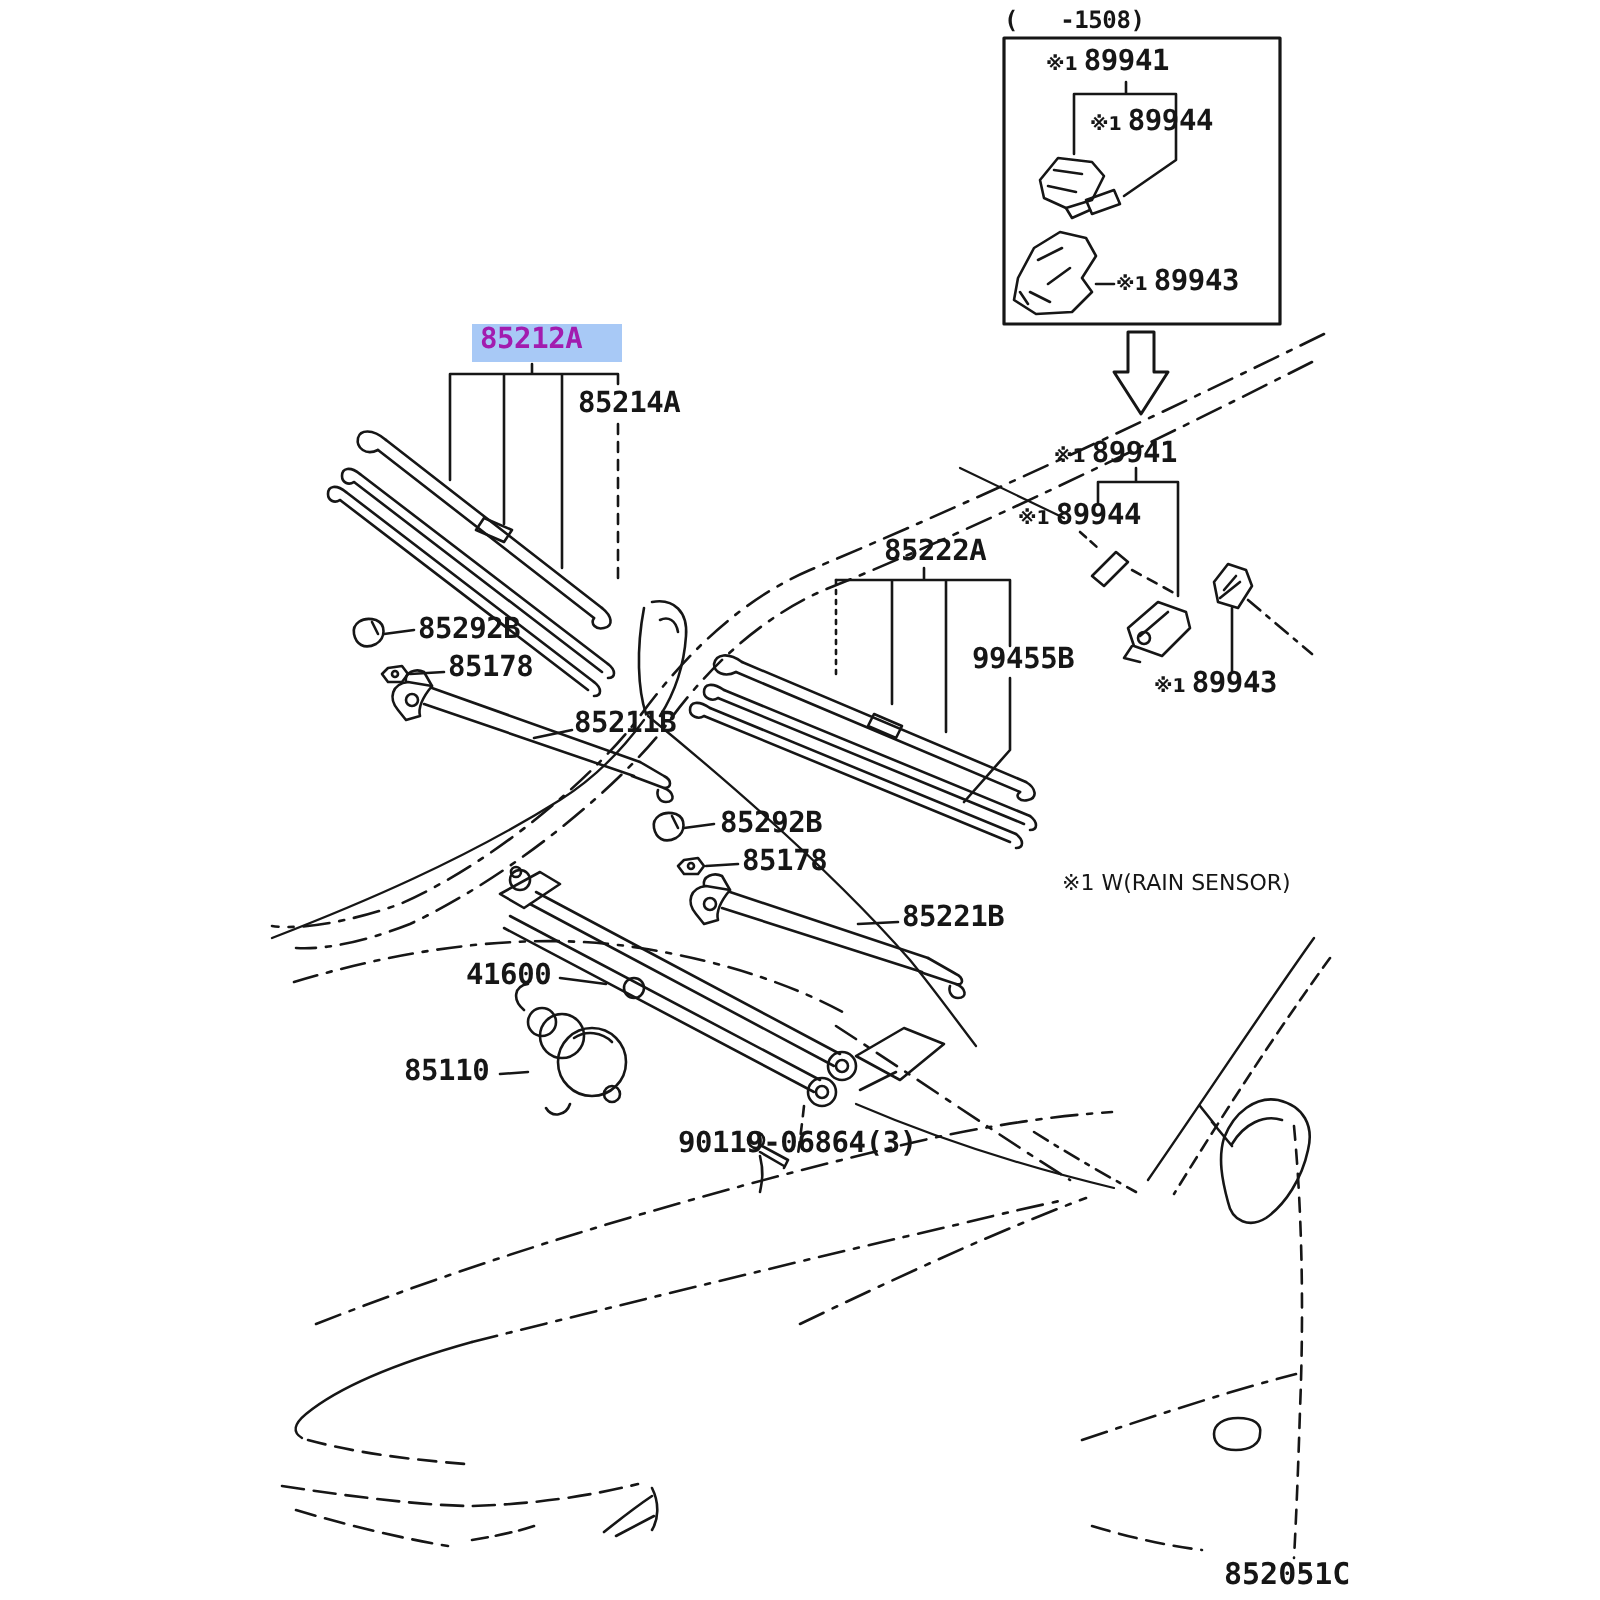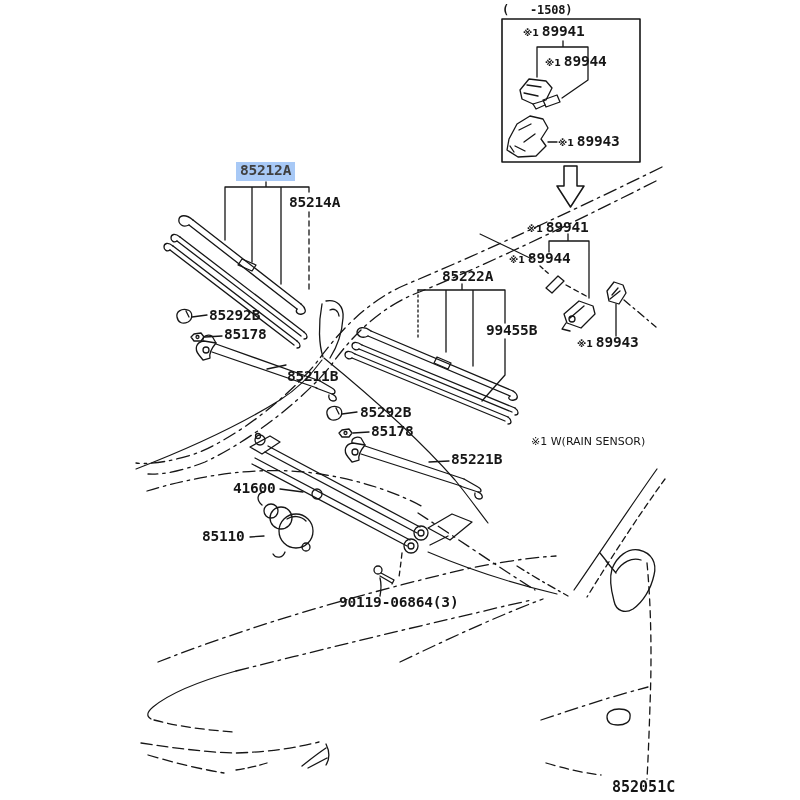--- a/index.html
+++ b/index.html
@@ -6,21 +6,21 @@
   #stage{position:relative;width:776px;height:800px;background:#ffffff;overflow:hidden;
          font-family:"DejaVu Sans Mono",monospace;}
   svg{position:absolute;left:0;top:0;}
   .lbl{position:absolute;font-family:"DejaVu Sans Mono",monospace;font-weight:bold;
        font-size:14.5px;color:#161616;white-space:pre;line-height:1.1;letter-spacing:-0.2px;}
   .pre{font-family:"DejaVu Sans",sans-serif;font-weight:bold;font-size:9.5px;
        margin-right:3px;letter-spacing:0;}
   .sm{font-size:12px;}
   .ft{font-size:15px;letter-spacing:0;text-align:right;}
   .note{font-family:"DejaVu Sans",sans-serif;font-weight:normal;font-size:11px;letter-spacing:0;}
-  .hl{background:#a8c9f6;color:#404040;padding:1px 4px 2px 4px;}
+  .hl{background:#a8c9f6;color:#a21caf;padding:1px 20px 2px 4px;}
 </style>
 </head>
 <body>
 
 <div id="stage">
 
 <svg width="800" height="800" viewBox="0 0 800 800" fill="none" stroke="#161616" stroke-width="1.3" stroke-linecap="round" stroke-linejoin="round">
 
   <g>
     <rect x="502" y="19" width="138" height="143" stroke-width="1.6"></rect>
@@ -194,26 +194,26 @@
   <div class="lbl" style="left:577px;top:335px"><span class="pre">※1</span><span>89943</span></div>
 
   <div class="lbl hl" style="left:236px;top:162px">85212A</div>
   <div class="lbl" style="left:289px;top:195px">85214A</div>
 
   <div class="lbl" style="left:442px;top:269px">85222A</div>
   <div class="lbl" style="left:486px;top:323px">99455B</div>
 
   <div class="lbl" style="left:209px;top:308px">85292B</div>
   <div class="lbl" style="left:224px;top:327px">85178</div>
-  <div class="lbl" style="left:287px;top:369px">85211B</div>
+  <div class="lbl" style="left:287px;top:355px">85211B</div>
 
   <div class="lbl" style="left:360px;top:405px">85292B</div>
   <div class="lbl" style="left:371px;top:424px">85178</div>
   <div class="lbl" style="left:451px;top:452px">85221B</div>
 
   <div class="lbl note" style="left:531px;top:436px">※1 W(RAIN SENSOR)</div>
 
   <div class="lbl" style="left:233px;top:481px">41600</div>
   <div class="lbl" style="left:202px;top:529px">85110</div>
-  <div class="lbl" style="left:339px;top:595px">90119-06864(3)</div>
+  <div class="lbl" style="left:339px;top:565px">90119-06864(3)</div>
 
   <div class="lbl ft" style="left:612px;top:779px">852051C</div>
 </div>
 
 </body></html>

